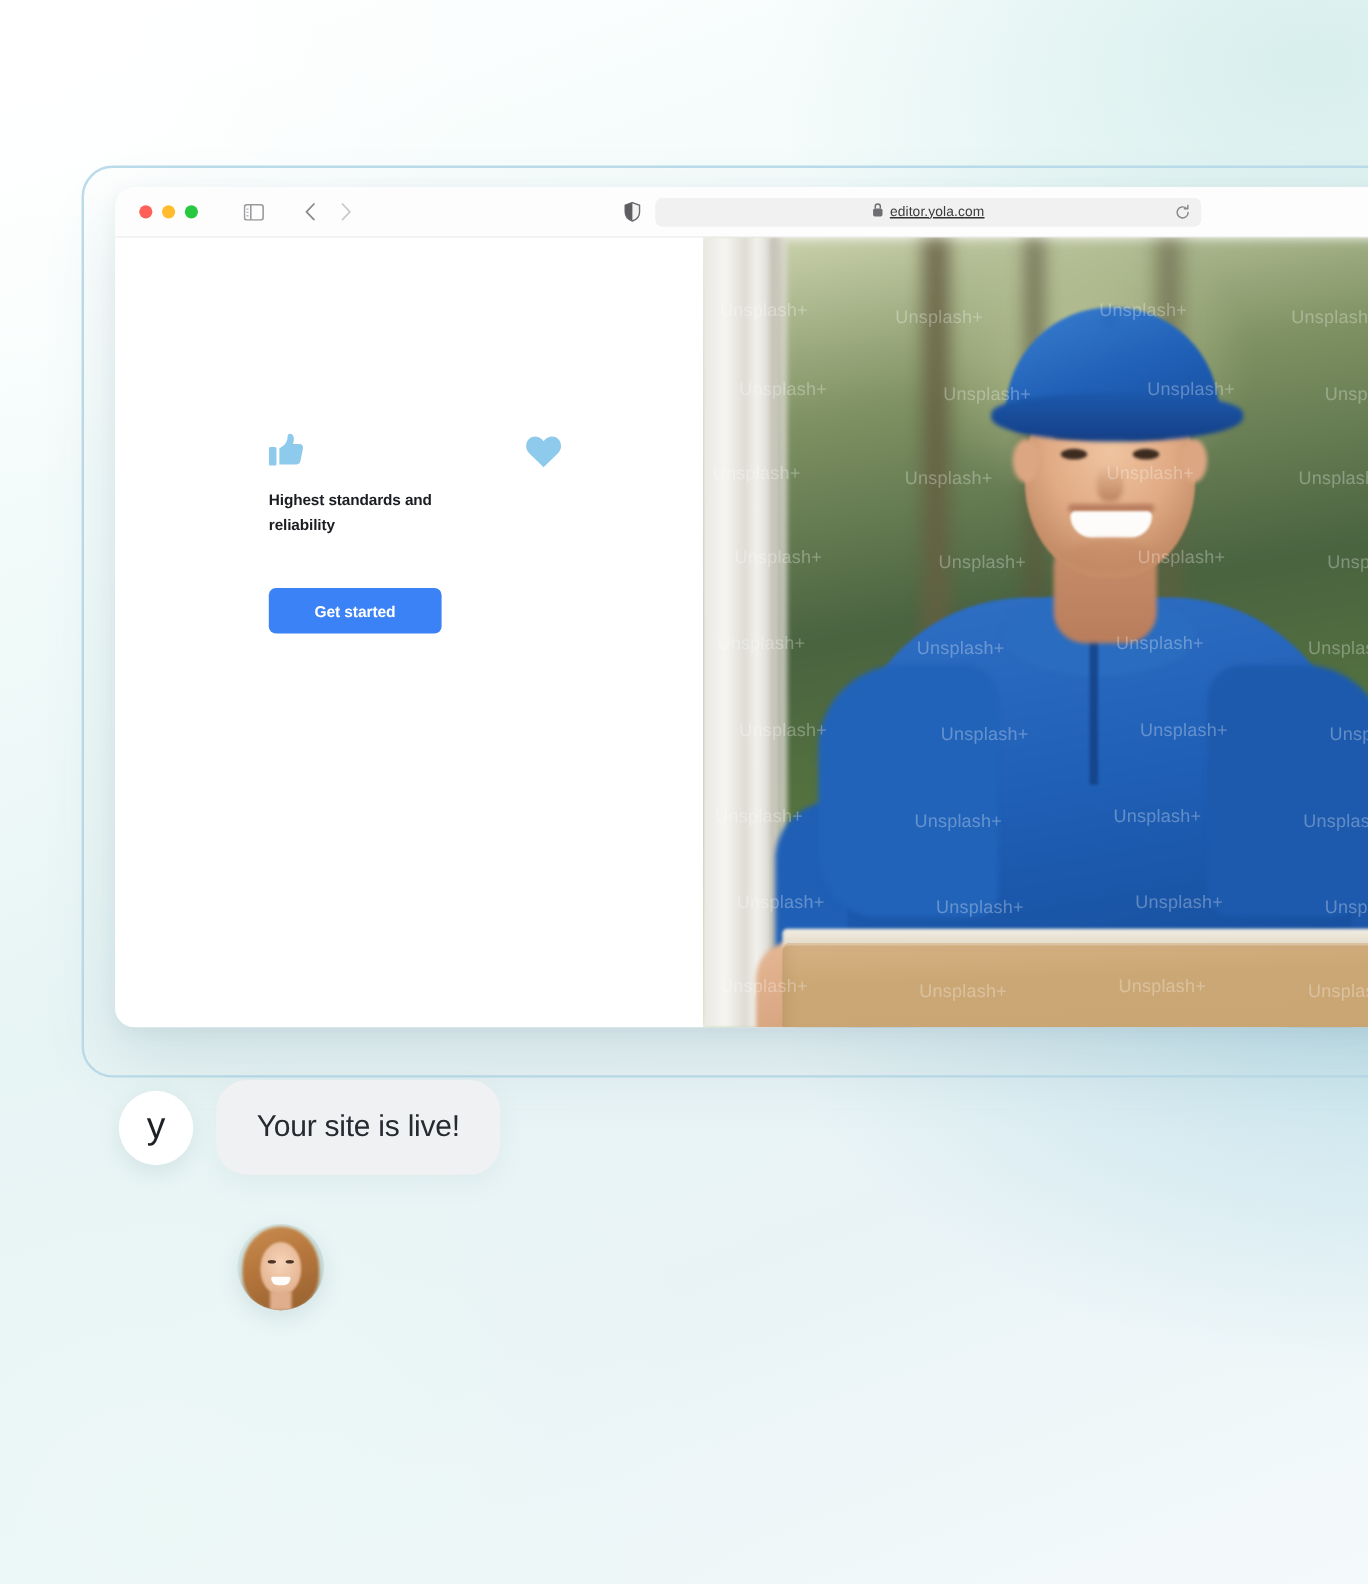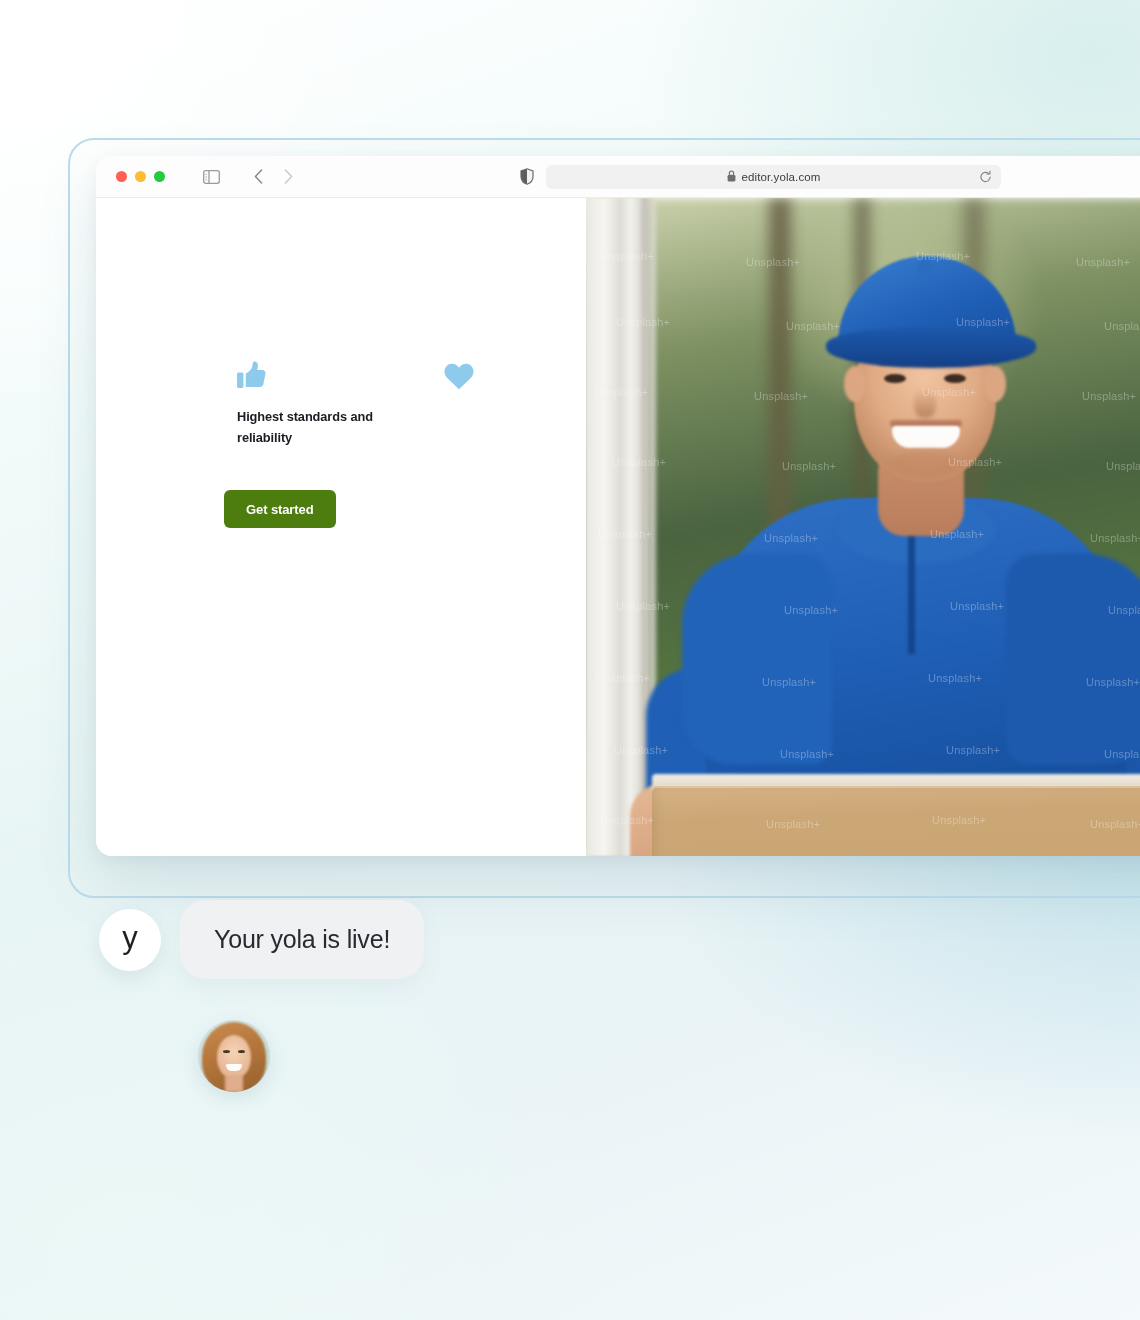--- a/index.html
+++ b/index.html
@@ -81,20 +81,21 @@
   #url-bar {
     flex: 1 1 auto;
     height: 24px;
     background: #f1f1f1;
     border-radius: 6px;
     display: flex;
     align-items: center;
     justify-content: center;
     position: relative;
     max-width: 455px;
+    text-decoration: underline;
   }
   #url-inner { display: flex; align-items: center; gap: 6px; }
   #url-text {
     font-size: 11.5px;
     color: #3c3c3c;
     letter-spacing: 0.1px;
   }
   #reload-icon { position: absolute; right: 9px; top: 50%; transform: translateY(-50%); display: flex; }
 
   
@@ -126,41 +127,40 @@
     line-height: 24px;
     color: #7b7f87;
     max-width: 282px;
     font-weight: 400;
   }
 
   #features {
     margin-top: 42px;
     display: flex;
     gap: 65px;
-    margin-left: 13px;
   }
   .feature { width: 150px; }
   .feature-icon { height: 30px; display: flex; align-items: flex-end; }
   .feature-label {
     margin-top: 16px;
     font-size: 12.8px;
     line-height: 21px;
     font-weight: 700;
     color: #1b1d22;
     letter-spacing: -0.1px;
   }
 
   #get-started-button {
     margin-top: 42px;
     display: inline-flex;
     align-items: center;
     justify-content: center;
     height: 38px;
-    padding: 0 22px;
-    background: #4d7c0f;
+    padding: 0 38px;
+    background: #3b82f6;
     color: #ffffff;
     border: none;
     border-radius: 6px;
     font-family: inherit;
     font-size: 13px;
     font-weight: 700;
     letter-spacing: -0.1px;
     cursor: pointer;
   }
 
@@ -250,21 +250,21 @@
   #ph-boxtop {
     left: 66px; top: 576px; width: 508px; height: 18px;
     background: linear-gradient(180deg, #f2eee4, #ddd3bf);
     border-radius: 4px;
     filter: blur(1.4px);
   }
 
   .wm {
     position: absolute;
     color: rgba(255,255,255,0.30);
-    font-size: 11px;
+    font-size: 15px;
     font-weight: 500;
     letter-spacing: 0.2px;
     white-space: nowrap;
     pointer-events: none;
   }
 
   
   #chat { position: absolute; left: 0; top: 900px; width: 1140px; }
 
   #chat-row-1 { position: absolute; left: 99px; top: 0; display: flex; align-items: center; }
@@ -513,21 +513,21 @@
     </div>
   </div>
 
   <div id="chat">
 
     <div id="chat-row-1">
       <div id="yola-avatar">
         <span id="yola-avatar-letter">y</span>
       </div>
       <div id="bubble-1">
-        <span id="bubble-1-text">Your yola is live!</span>
+        <span id="bubble-1-text">Your site is live!</span>
       </div>
     </div>
 
     <div id="chat-row-2">
       <div id="client-avatar">
         <div class="av" id="av-bg"></div>
         <div class="av" id="av-hair"></div>
         <div class="av" id="av-face"></div>
         <div class="av" id="av-eyeL"></div>
         <div class="av" id="av-eyeR"></div>

